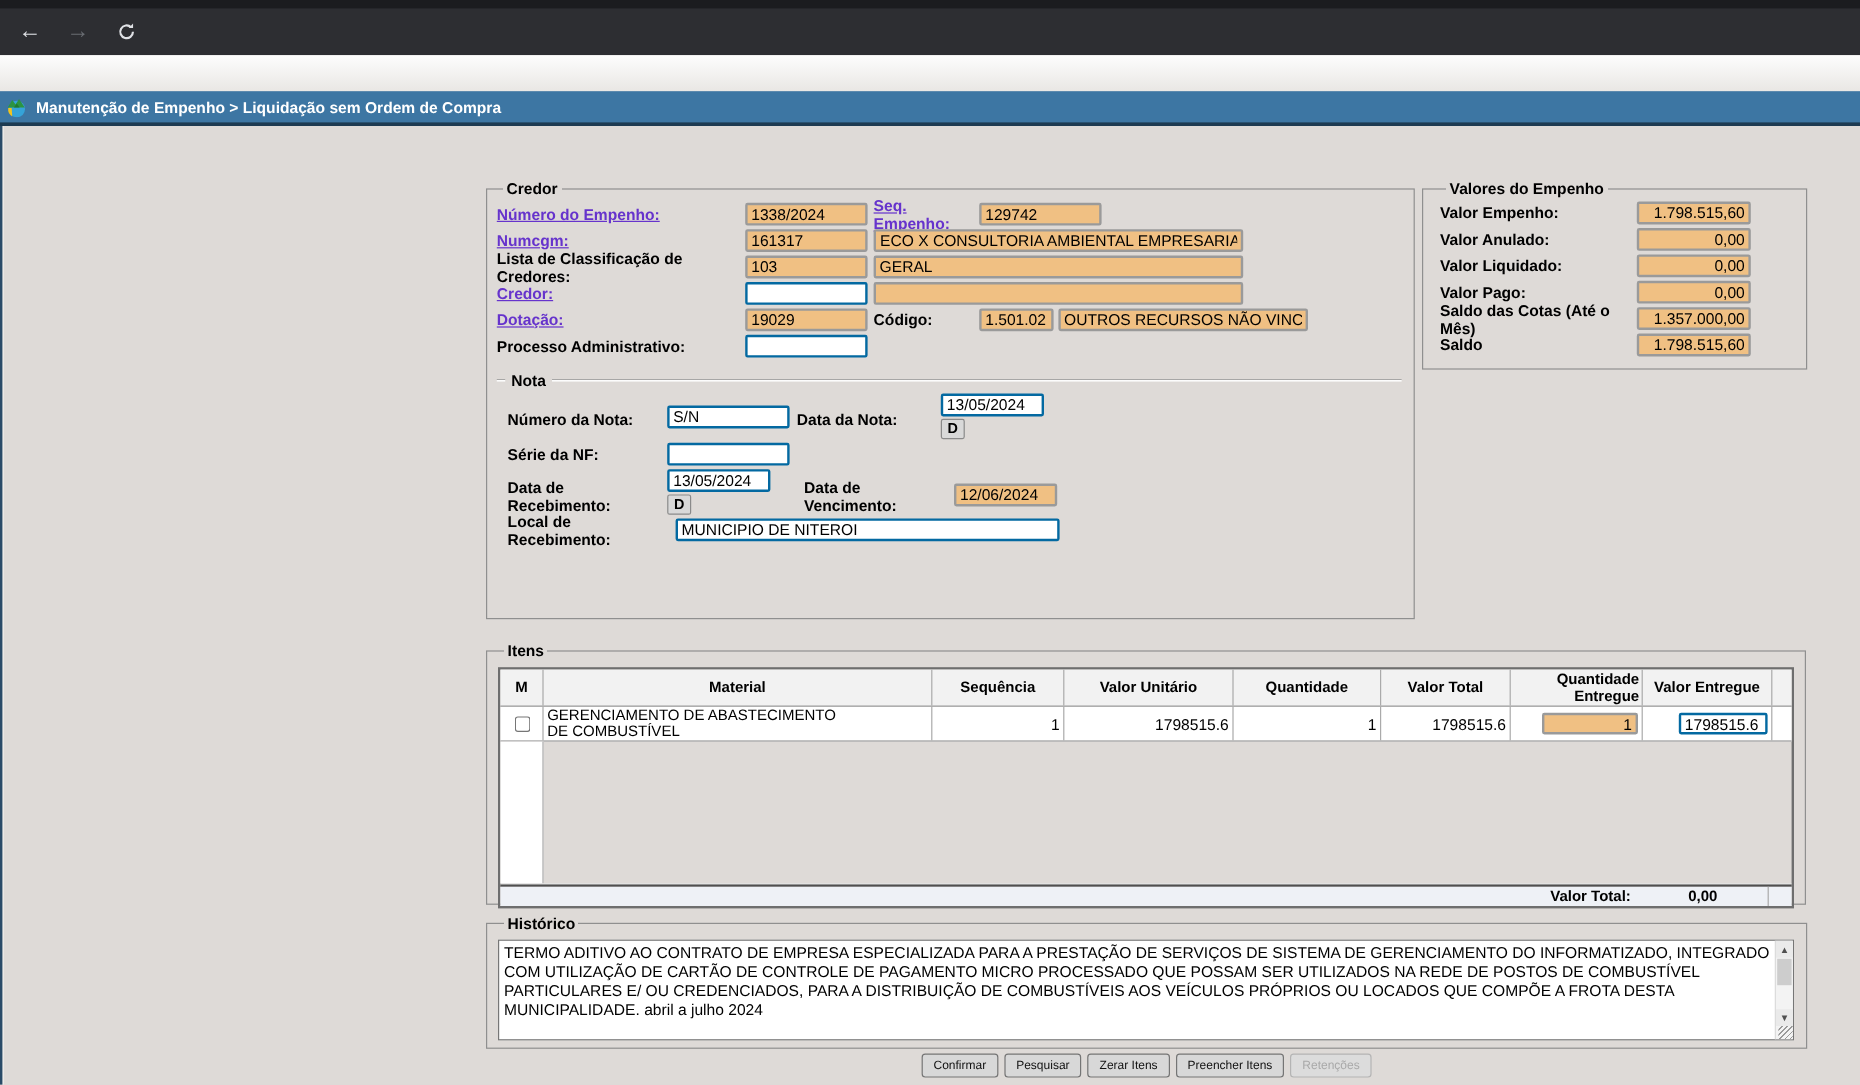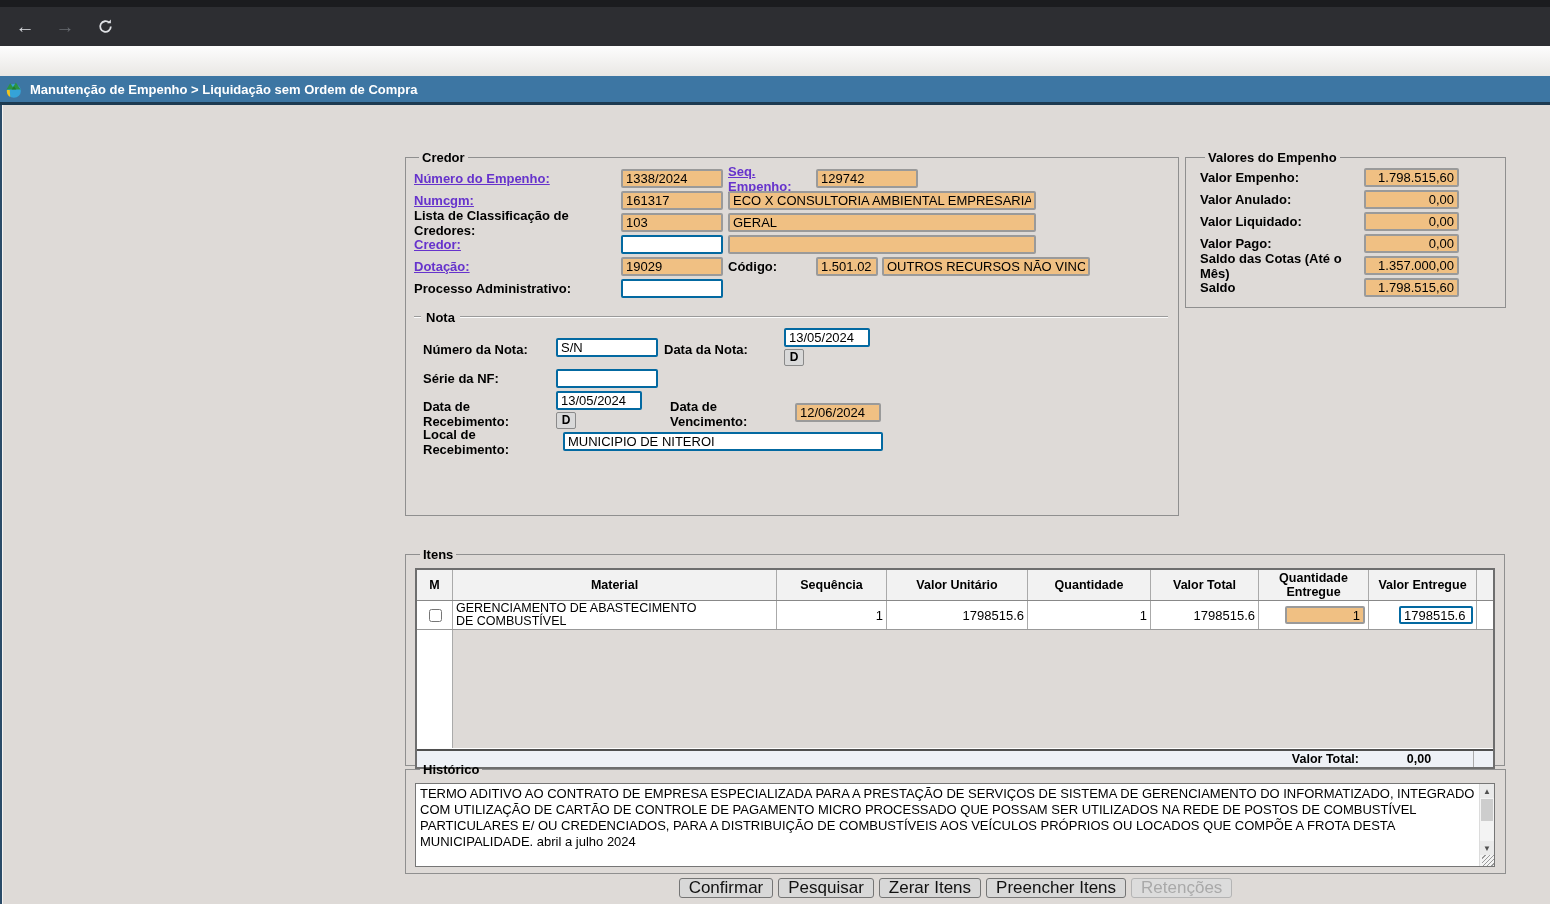--- a/index.html
+++ b/index.html
@@ -51,21 +51,21 @@
   .tall .lbl { margin-top:4px; }
   .stack { display:flex; flex-direction:column; gap:2px; flex:none; }
   .dbtn { width:20px; height:17px; background:#d9d9d9; border:1px solid #8a8a8a; border-radius:2px;
           font-size:12px; font-weight:bold; text-align:center; line-height:15px; color:#000; }
   .select { width:225px; height:21px; background:#fff; border:1px solid #767676; border-radius:2px;
             display:flex; align-items:center; justify-content:space-between; padding:0 5px; font-size:13px; }
   
   #fs-valores { left:1183px; top:45px; width:321px; height:158px; padding:3px 46px 0 14px; }
   .vrow { display:flex; align-items:center; justify-content:space-between; height:19px; margin-bottom:3px; }
   
-  #fs-itens { left:403px; top:442px; width:937px; height:219px; padding:4px 9px; }
+  #fs-itens { left:403px; top:430px; width:937px; height:219px; padding:4px 9px; }
   .grid { width:1080px; border:2px solid #6e6e6e; margin-top:2px; }
   .gcols { display:grid; grid-template-columns:36px 324px 110px 141px 123px 108px 110px 108px 1fr; }
   .g-head { background:#f2f2f2; border-bottom:1px solid #888; }
   .hc { min-height:28px; display:flex; align-items:center; justify-content:center; text-align:center;
         font-size:12.5px; font-weight:bold; border-right:1px solid #aaa; padding:1px 2px; }
   .hc:last-child { border-right:none; }
   .g-row { background:#fff; border-bottom:1px solid #999; }
   .gc { border-right:1px solid #aaa; font-size:13px; padding:1px 3px; display:flex; align-items:center; min-height:28px; }
   .gc:last-child { border-right:none; }
   .gc.right { justify-content:flex-end; }
@@ -88,21 +88,21 @@
   .sbar { position:absolute; top:0; right:0; bottom:0; width:15px; background:#f3f3f3; border-left:1px solid #dcdcdc; }
   .sbtn { position:absolute; left:0; right:0; height:14px; display:flex; align-items:center; justify-content:center;
           font-size:8px; color:#505050; background:#eaeaea; }
   .sbtn.up { top:0; } .sbtn.down { bottom:11px; }
   .sthumb { position:absolute; top:15px; left:1px; right:1px; height:22px; background:#cdcdcd; }
   .grip { position:absolute; right:0; bottom:0; width:12px; height:11px;
           background:repeating-linear-gradient(135deg, transparent 0 2px, #9a9a9a 2px 3px); }
   
   .btnrow { position:absolute; top:773px; left:403px; width:1101px; display:flex; justify-content:center; gap:5px; }
   .btn { height:20px; padding:0 9px; background:#d8d8d8; border:1px solid #757575; border-radius:3px;
-         font-family:"Liberation Sans",sans-serif; font-size:17px; color:#111;
+         font-family:"Liberation Sans",sans-serif; font-size:10px; color:#111;
          display:flex; align-items:center; cursor:pointer; }
   .btn.disabled { color:#a9a9a9; border-color:#b4b4b4; background:#dcdcdc; cursor:default; }
 </style>
 </head>
 <body>
 
 <div class="chrome">
   <div class="chrome-top"></div>
   <div class="navrow">
     <div class="navbtn">←</div>
@@ -245,21 +245,21 @@
   <fieldset id="fs-itens">
     <legend>Itens</legend>
     <div class="grid">
       <div class="gcols g-head">
         <div class="hc">M</div>
         <div class="hc">Material</div>
         <div class="hc">Sequência</div>
         <div class="hc">Valor Unitário</div>
         <div class="hc">Quantidade</div>
         <div class="hc">Valor Total</div>
-        <div class="hc" style="white-space:normal; width:110px;">Quantidade Entregue</div>
+        <div class="hc" style="white-space:normal; width:110px;text-align:right;">Quantidade Entregue</div>
         <div class="hc" style="white-space:normal; width:108px;">Valor Entregue</div>
         <div class="hc"></div>
       </div>
       <div class="gcols g-row">
         <div class="gc" style="justify-content:center;">
             <input type="checkbox" style="">
           </div>
         <div class="gc">
             <span class="mat">GERENCIAMENTO DE ABASTECIMENTO DE COMBUSTÍVEL</span>
           </div>

